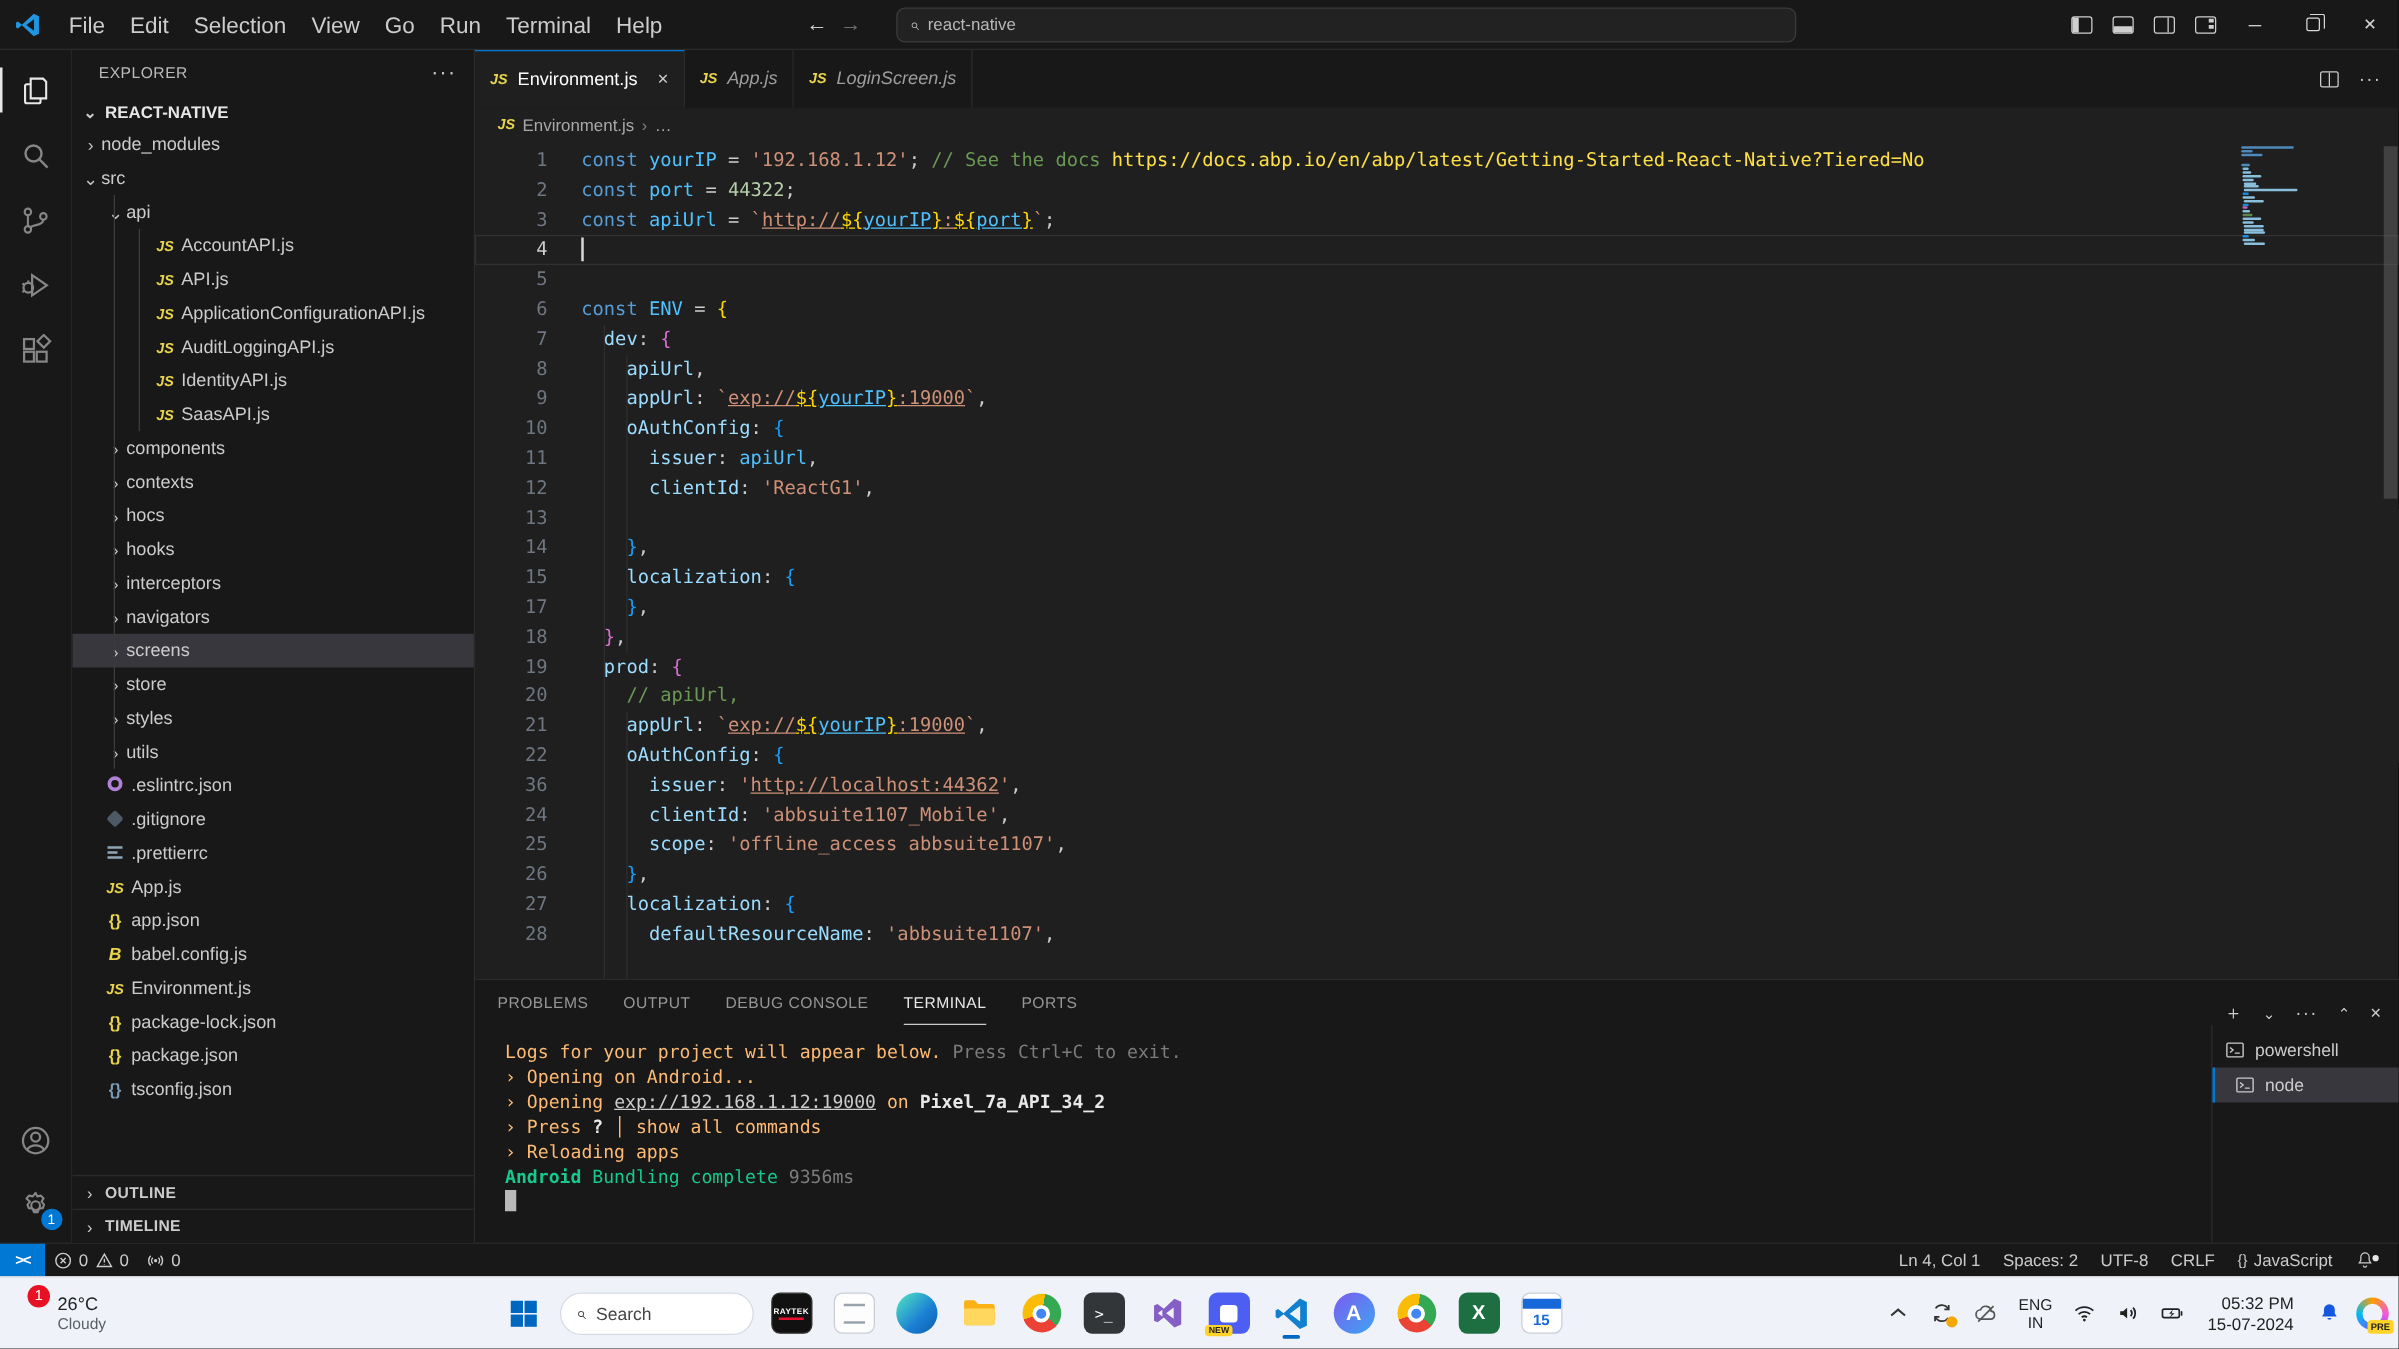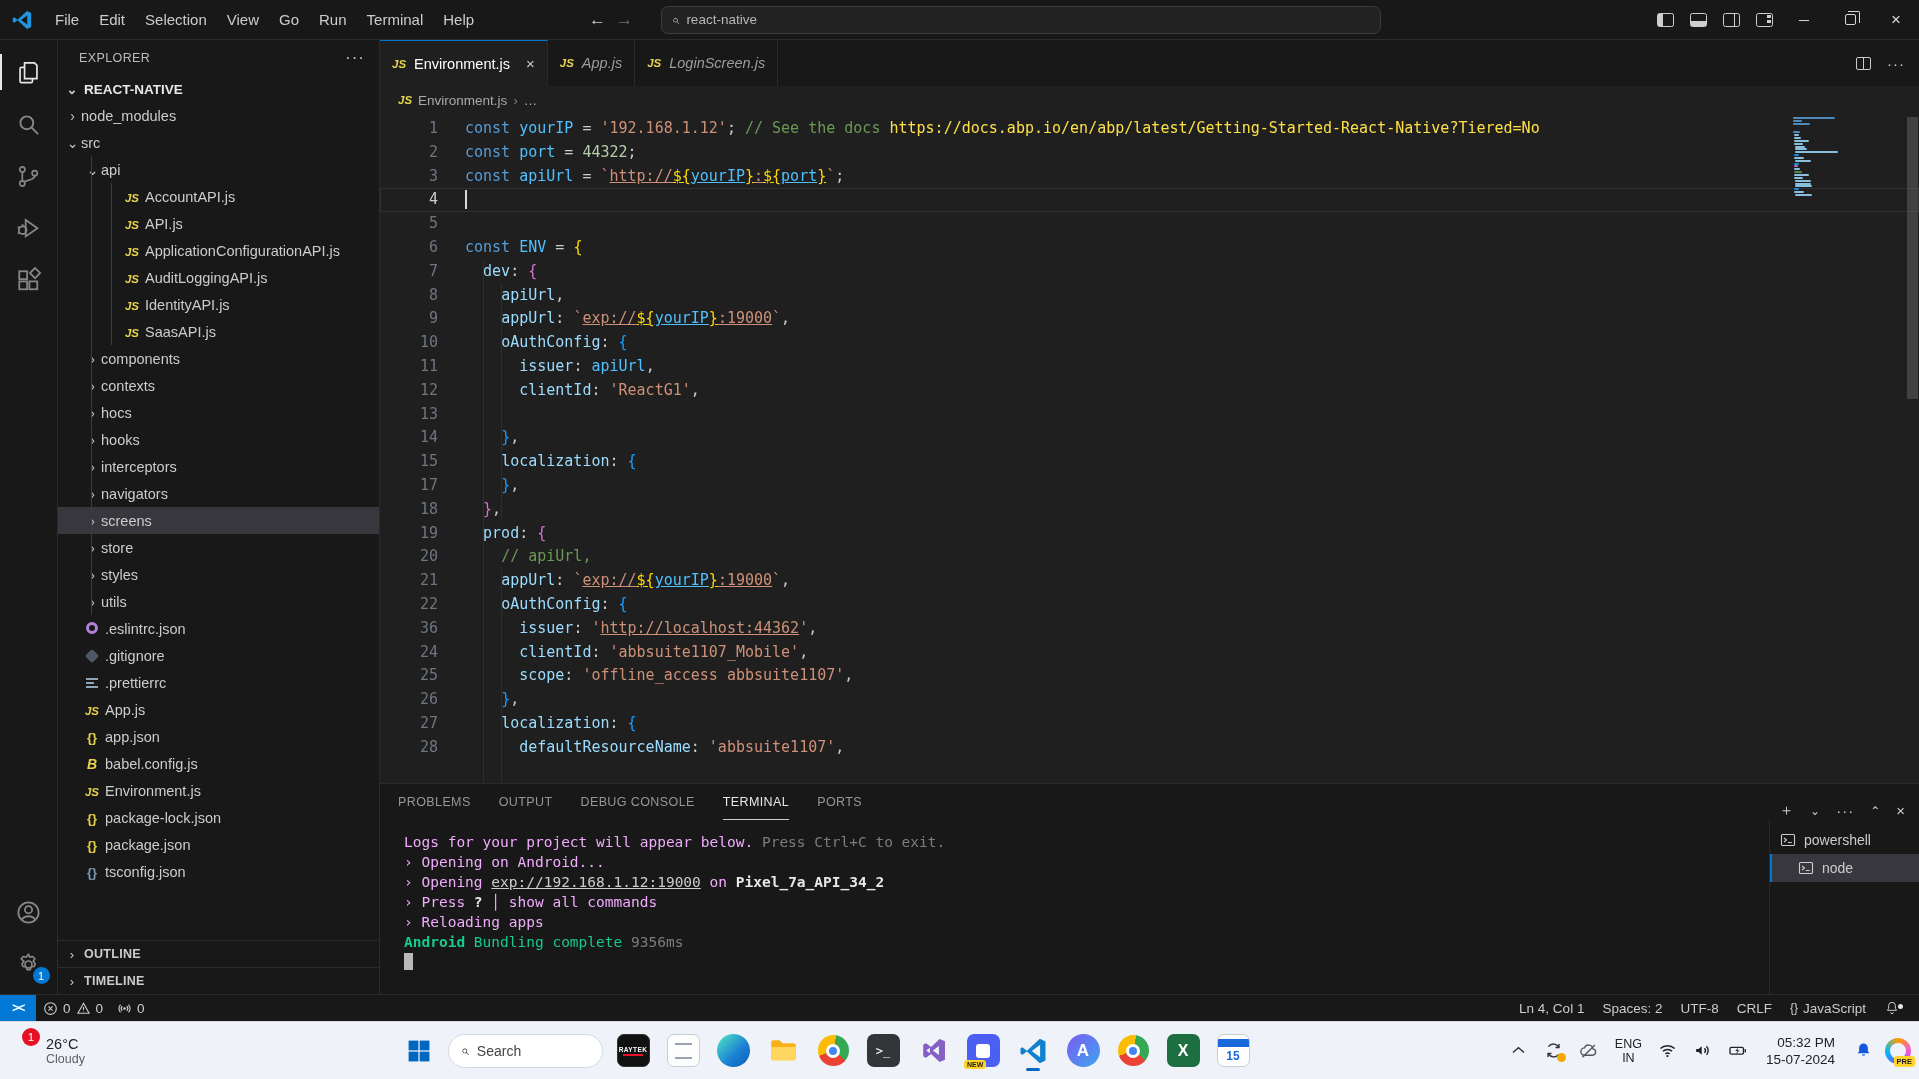--- a/index.html
+++ b/index.html
@@ -3,21 +3,21 @@
 <meta charset="utf-8">
 <style>
   * { margin:0; padding:0; box-sizing:border-box; }
   html,body { width:1919px; height:1079px; overflow:hidden; background:#000; }
   body { font-family:"Liberation Sans", sans-serif; color:#cccccc; font-size:15px; }
   .screen { position:relative; width:1919px; height:1079px; display:flex; flex-direction:column; }
 
   
   .titlebar { height:40px; background:#181818; border-bottom:1px solid #2b2b2b; display:flex; align-items:center; flex:0 0 40px; }
   .tb-logo { width:22px; height:22px; margin:0 12px 0 11px; }
-  .menu-item { padding:0 10px; height:28px; line-height:28px; color:#cccccc; font-size:15px; border-radius:5px; cursor:default; }
+  .menu-item { padding:0 10px; height:28px; line-height:28px; color:#cccccc; font-size:18px; border-radius:5px; cursor:default; }
   .tb-nav { display:flex; gap:10px; margin-left:105px; color:#cccccc; font-size:17px; }
   .tb-nav .fwd { color:#6e6e6e; }
   .tb-search { width:720px; height:28px; margin-left:28px; background:#222223; border:1px solid #3b3b3c; border-radius:7px; display:flex; align-items:center; justify-content:flex-start; padding-left:10px; color:#b8b8b8; font-size:13.5px; gap:7px; }
   .tb-search .mag { font-size:13px; color:#c3c3c3; transform:scaleX(-1); display:inline-block; }
   .tb-right { margin-left:auto; display:flex; align-items:center; }
   .lay-ic { width:17px; height:14px; border:1.4px solid #cfcfcf; border-radius:2.5px; margin:0 8px; position:relative; }
   .lay-ic.left::before  { content:""; position:absolute; left:0; top:0; bottom:0; width:5px; background:#cfcfcf; }
   .lay-ic.bottom::before{ content:""; position:absolute; left:0; right:0; bottom:0; height:5px; background:#cfcfcf; }
   .lay-ic.right::before { content:""; position:absolute; right:0; top:0; bottom:0; width:4px; border-left:1.4px solid #cfcfcf; }
   .lay-ic.grid::before  { content:""; position:absolute; right:1px; top:1px; width:4px; height:3px; background:#cfcfcf; box-shadow:0 5px 0 #cfcfcf; }
@@ -92,27 +92,27 @@
   .vscroll { position:absolute; right:1px; top:3px; width:11px; height:282px; background:rgba(121,121,121,.38); }
 
   
   .panel { flex:0 0 211px; border-top:1px solid #2b2b2b; background:#181818; display:flex; flex-direction:column; }
   .panel-header { height:36px; display:flex; align-items:flex-end; padding:0 14px 0 18px; flex:0 0 36px; }
   .ptab { font-size:12.5px; letter-spacing:.4px; color:#969696; margin-right:28px; height:36px; display:flex; align-items:center; }
   .ptab.active { color:#e7e7e7; border-bottom:1px solid #cccccc; }
   .panel-actions { margin-left:auto; display:flex; gap:16px; color:#cccccc; font-size:15px; align-items:center; }
   .panel-body { flex:1 1 auto; display:flex; min-height:0; }
   .term-out { flex:1 1 auto; padding:12px 0 0 24px; font-family:"DejaVu Sans Mono","Liberation Mono",monospace; font-size:14.5px; line-height:20px; }
-  .t-wh{color:#f0abfc} .t-gy{color:#7c7c7c} .t-gn{color:#16c98d} .t-gnb{color:#16c98d;font-weight:bold}
+  .t-wh{color:#fdba74} .t-gy{color:#7c7c7c} .t-gn{color:#16c98d} .t-gnb{color:#16c98d;font-weight:bold}
   .t-bd{color:#e8e8e8;font-weight:bold} .t-lku{color:#cccccc;text-decoration:underline}
   .term-cursor { display:inline-block; width:9px; height:17px; background:#b9b9b9; vertical-align:-3px; }
   .term-side { flex:0 0 150px; border-left:1px solid #2b2b2b; padding-top:6px; }
   .term-row { height:28px; display:flex; align-items:center; gap:8px; padding-left:10px; font-size:14px; color:#cccccc; }
   .term-row svg { width:16px; height:16px; }
-  .term-row.active { background:#37373d; border-left:2px solid #0078d4; padding-left:26px; }
+  .term-row.active { background:#37373d; border-left:2px solid #0078d4; padding-left:16px; }
 
   
   .statusbar { height:27px; background:#181818; border-top:1px solid #2b2b2b; display:flex; align-items:center; font-size:13.5px; color:#cccccc; flex:0 0 27px; }
   .remote { width:36px; height:100%; background:#0078d4; color:#fff; display:flex; align-items:center; justify-content:center; font-size:12px; font-weight:bold; font-style:italic; letter-spacing:-1px; }
   .sb-item { display:flex; align-items:center; gap:5px; padding:0 7px; height:100%; }
   .sb-item svg { width:15px; height:15px; }
   .sb-right { margin-left:auto; display:flex; align-items:center; padding-right:10px; }
   .sb-right .sb-item { padding:0 9px; }
   .bell-wrap { position:relative; }
   .bell-dot { position:absolute; right:6px; top:4px; width:5px; height:5px; border-radius:50%; background:#e7e7e7; }

